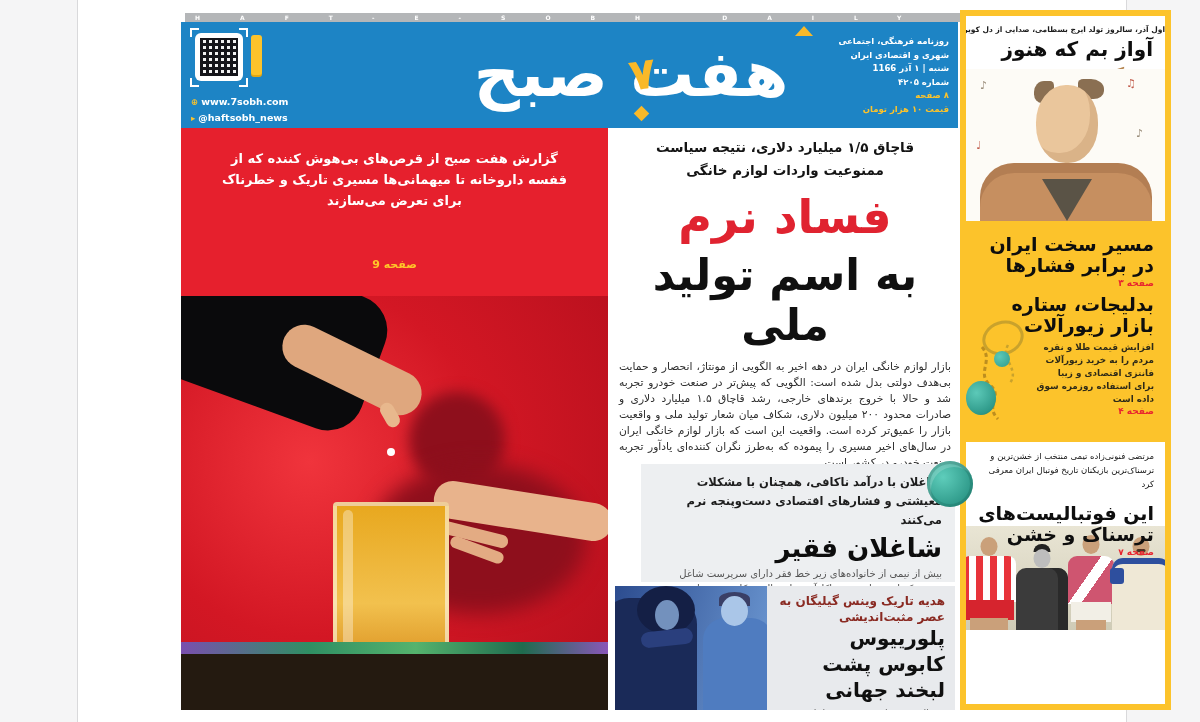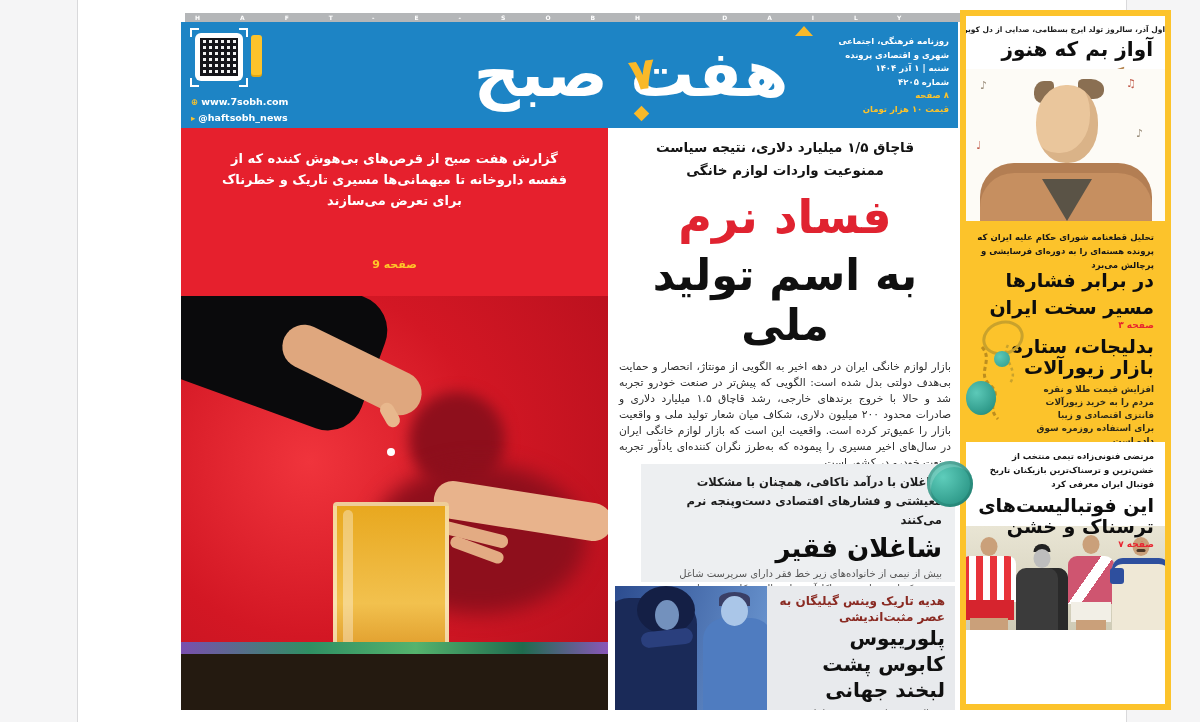--- a/index.html
+++ b/index.html
@@ -106,22 +106,22 @@
   .rs-mid h2{font-size:19px;color:#0e0e0e;line-height:25px;margin-top:2px}
   .rs-mid .sub{font-size:8.8px;font-weight:bold;color:#2e2a18;line-height:13px;margin-top:3px;padding-left:58px}
   .jart{position:absolute;left:2px;top:100px;width:68px;height:112px}
   .ring{position:absolute;left:14px;top:0;width:42px;height:34px;border:3px solid #c9a22c;border-radius:50%;transform:rotate(-18deg)}
   .chain{position:absolute;left:6px;top:22px}
   .tq1{position:absolute;left:26px;top:30px;width:16px;height:16px;border-radius:50%;
        background:radial-gradient(circle at 35% 35%,#5cc9b8,#2f9a8a)}
   .tq2{position:absolute;left:-2px;top:60px;width:30px;height:34px;border-radius:50%;
        background:radial-gradient(circle at 35% 35%,#5cc9b8,#2f9a8a 70%,#1f7060)}
   .rs-bot{position:relative;width:100%;height:188px;background:#fff;padding:7px 11px 0;text-align:right;overflow:hidden}
-  .rs-bot .kicker{font-size:8.5px;font-weight:bold;color:#161616;line-height:14px}
-  .rs-bot h2{font-size:19px;color:#0e0e0e;line-height:25px;margin-top:2px;position:relative;z-index:2}
+  .rs-bot .kicker{font-size:8.5px;font-weight:normal;color:#161616;line-height:14px}
+  .rs-bot h2{font-size:19px;color:#0e0e0e;line-height:25px;margin-top:10px;position:relative;z-index:2}
   .pitch{position:absolute;left:0;right:0;bottom:0;height:104px;background:linear-gradient(#e9e5d4,#cfcbb6)}
   .player{position:absolute;bottom:0}
   .phead{position:absolute;left:50%;transform:translateX(-50%);width:17px;height:19px;border-radius:50%;background:#caa07a}
   .p1 .torso{position:absolute;bottom:28px;width:54px;height:46px;border-radius:8px 8px 0 0;
      background:repeating-linear-gradient(90deg,#e8333a 0 7px,#fff 7px 14px)}
   .p1 .shorts{position:absolute;bottom:10px;width:50px;left:2px;height:20px;background:#d6242e}
   .p1 .legs{position:absolute;bottom:0;left:8px;width:38px;height:12px;background:#caa07a}
   .p2 .torso{position:absolute;bottom:0;width:52px;height:62px;border-radius:10px 10px 0 0;background:#3b3b3b;
      box-shadow:inset -10px 0 0 #2a2a2a}
   .p2 .phead{background:#bdbdbd}
@@ -159,22 +159,22 @@
         <div><span class="ic">⊕</span><span>www.7sobh.com</span></div>
         <div><span class="ic">▸</span><span>@haftsobh_news</span></div>
         <div><span class="ic">▶</span><span class="ic">×</span><span class="ic">▣</span><span>@haftsobh</span></div>
       </div>
       <div class="abs logo rtl">هفت صبح</div>
       <div class="abs logo7">۷</div>
       <div class="abs diamond"></div>
       <div class="abs apex"></div>
       <div class="abs minfo rtl">
         <div>روزنامه فرهنگی، اجتماعی</div>
-        <div>شهری و اقتصادی پرونده</div>
-        <div>شنبه | ۱ آذر ۱۴۰۴</div>
+        <div>شهری و اقتصادی ایران</div>
+        <div>شنبه | ۱ آذر 1166</div>
         <div>شماره ۴۲۰۵</div>
         <div class="yl">۸ صفحه</div>
         <div class="yl">قیمت ۱۰ هزار تومان</div>
       </div>
     </div>
 
     <div class="abs lead rtl">
       <div class="abs lead-kicker">گزارش هفت صبح از قرص‌های بی‌هوش کننده که از قفسه داروخانه تا میهمانی‌ها مسیری تاریک و خطرناک برای تعرض می‌سازند</div>
       <div class="abs pageref" style="top:130px;left:0;width:100%">صفحه 9</div>
       <div class="abs photo">
@@ -247,23 +247,22 @@
           <div class="abs hairL"></div>
           <div class="abs hairR"></div>
           <div class="abs pface"></div>
           <div class="abs jacket"></div>
           <div class="abs collar"></div>
         </div>
       </div>
 
       <div class="rs-mid rtl">
         <div>
-          <div class="kicker">تحلیل قطعنامه شورای حکام علیه ایران که پرونده هسته‌ای را به دوره‌ای فرسایشی و پرچالش می‌برد</div>
+          <h2>مسیر سخت ایران</h2>
           <h2 style="margin-top:-4px">در برابر فشارها</h2>
-          <h2>مسیر سخت ایران</h2>
           <div class="pr-red pg-sm">صفحه ۳</div>
         </div>
         <div style="margin-top:4px">
           <h2>بدلیجات، ستاره</h2>
           <h2 style="margin-top:-4px">بازار زیورآلات</h2>
           <div class="sub">افزایش قیمت طلا و نقره مردم را به خرید زیورآلات فانتزی اقتصادی و زیبا برای استفاده روزمره سوق داده است</div>
           <div class="pr-red pg-sm">صفحه ۴</div>
         </div>
         <div class="jart">
           <div class="ring"></div>

